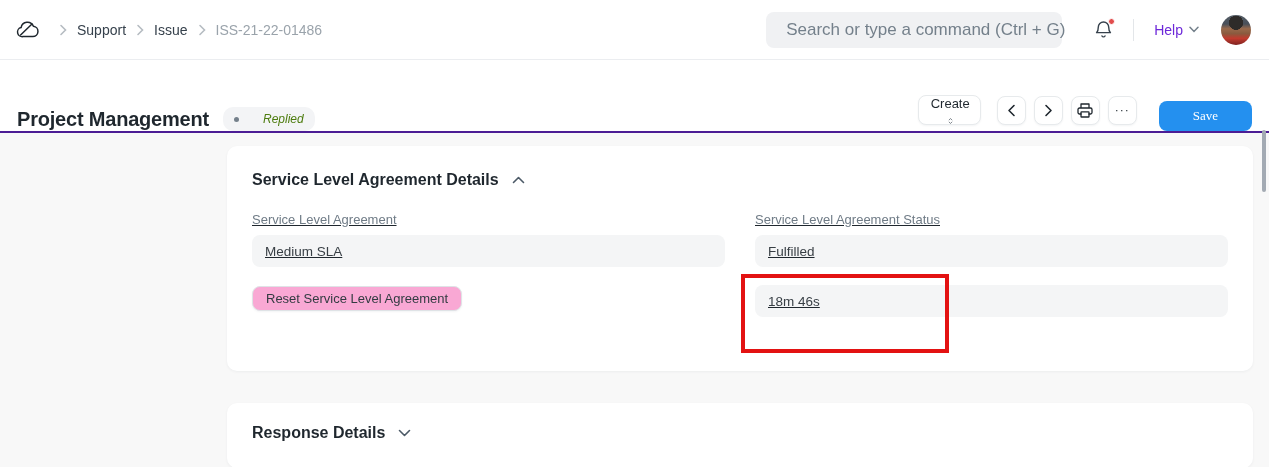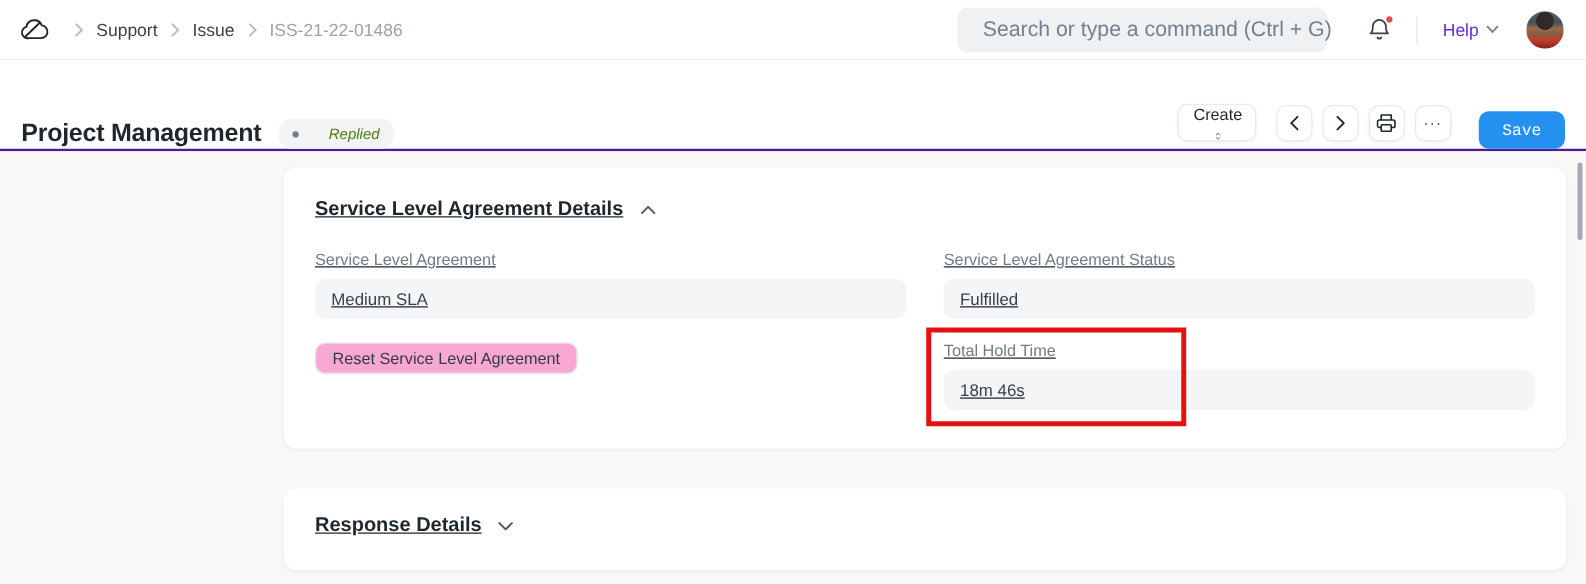--- a/index.html
+++ b/index.html
@@ -6,21 +6,21 @@
   html,body { width:1269px; height:467px; overflow:hidden; }
   body {
     font-family:"Liberation Sans", sans-serif;
     background:#f8f8f8;
     color:#1f272e;
     position:relative;
   }
 
   
   .topbar {
-    height:48px; background:#fff; border-bottom:1px solid #ebedf0;
+    height:60px; background:#fff; border-bottom:1px solid #ebedf0;
     display:flex; align-items:center; padding:0 18px 0 14px;
   }
   .breadcrumb { display:flex; align-items:center; gap:10px; font-size:14px; }
   .crumb { color:#36414c; cursor:pointer; }
   .crumb.current { color:#9aa3ab; }
   .crumb-sep { display:flex; align-items:center; color:#b6bcc2; }
   .logo { display:flex; align-items:center; margin-right:4px; cursor:pointer; }
 
   .topbar-right { margin-left:auto; display:flex; align-items:center; }
   .searchbox {
@@ -58,37 +58,37 @@
   .toolbar { margin-left:auto; display:flex; align-items:center; gap:8px; }
   .btn {
     background:#fff; border:1px solid #e7eaec; border-radius:8px;
     box-shadow:0 1px 2px rgba(25,39,52,.05); cursor:pointer;
     display:flex; align-items:center; justify-content:center;
     font-family:inherit; font-size:13px; color:#1f272e;flex-direction:column;
   }
   .btn-create { height:30px; padding:0 10px 0 12px; gap:7px; margin-right:8px; }
   .btn-icon { width:29px; height:29px; }
   .btn-save {
-    height:30px; padding:0 19px; margin-left:14px; border:none;
+    height:30px; padding:0 34px; margin-left:14px; border:none;
     background:#2490ef; color:#fff; font-size:13px; border-radius:8px; cursor:pointer;
-    font-family:Liberation Mono, monospace;
+    font-family:Liberation Serif, serif;
     margin-top:12px;
   }
 
   
   .content { position:relative; height:334px; background:#f8f8f8; }
   .card {
     position:absolute; left:227px; width:1026px; background:#fff;
     border-radius:10px; box-shadow:0 1px 3px rgba(25,39,52,.05);
   }
   .card-sla { top:13px; height:225px; padding:25px 25px 0; }
   .card-response { top:270px; height:65px; padding:21px 25px; }
 
   .section-head { display:flex; align-items:center; gap:11px; }
-  .section-title { font-size:16px; font-weight:700; color:#1f272e;text-decoration:underline; }
+  .section-title { font-size:16px; font-weight:700; color:#1f272e; }
   .collapse-toggle { background:none; border:none; cursor:pointer; display:flex; padding:2px; }
 
   .fields-grid {
     margin-top:23px; display:grid;
     grid-template-columns:473px 473px; column-gap:30px; row-gap:18px;text-decoration:underline;
   }
   .field-label { font-size:13px; color:#6f7b86; margin-bottom:8px; }
   .field-control {
     height:32px; background:#f4f5f6; border-radius:8px;
     display:flex; align-items:center; padding:0 13px;
@@ -237,21 +237,20 @@
       <div class="field-group">
         <div class="field-label">Service Level Agreement Status</div>
         <div class="field-control">Fulfilled</div>
       </div>
 
       <div>
         <button class="btn-reset">Reset Service Level Agreement</button>
       </div>
       <div class="field-group">
         <div class="annotation-box"></div>
-        <div class="field-label">Total Hold Time</div>
         <div class="field-control">18m 46s</div>
       </div>
     </div>
   </section>
 
   <section class="card card-response">
     <div class="section-head">
       <span class="section-title">Response Details</span>
       <button class="collapse-toggle">
         <svg width="13" height="8" viewBox="0 0 13 8" fill="none" stroke="#4c5a67" stroke-width="1.6" stroke-linecap="round" stroke-linejoin="round">

